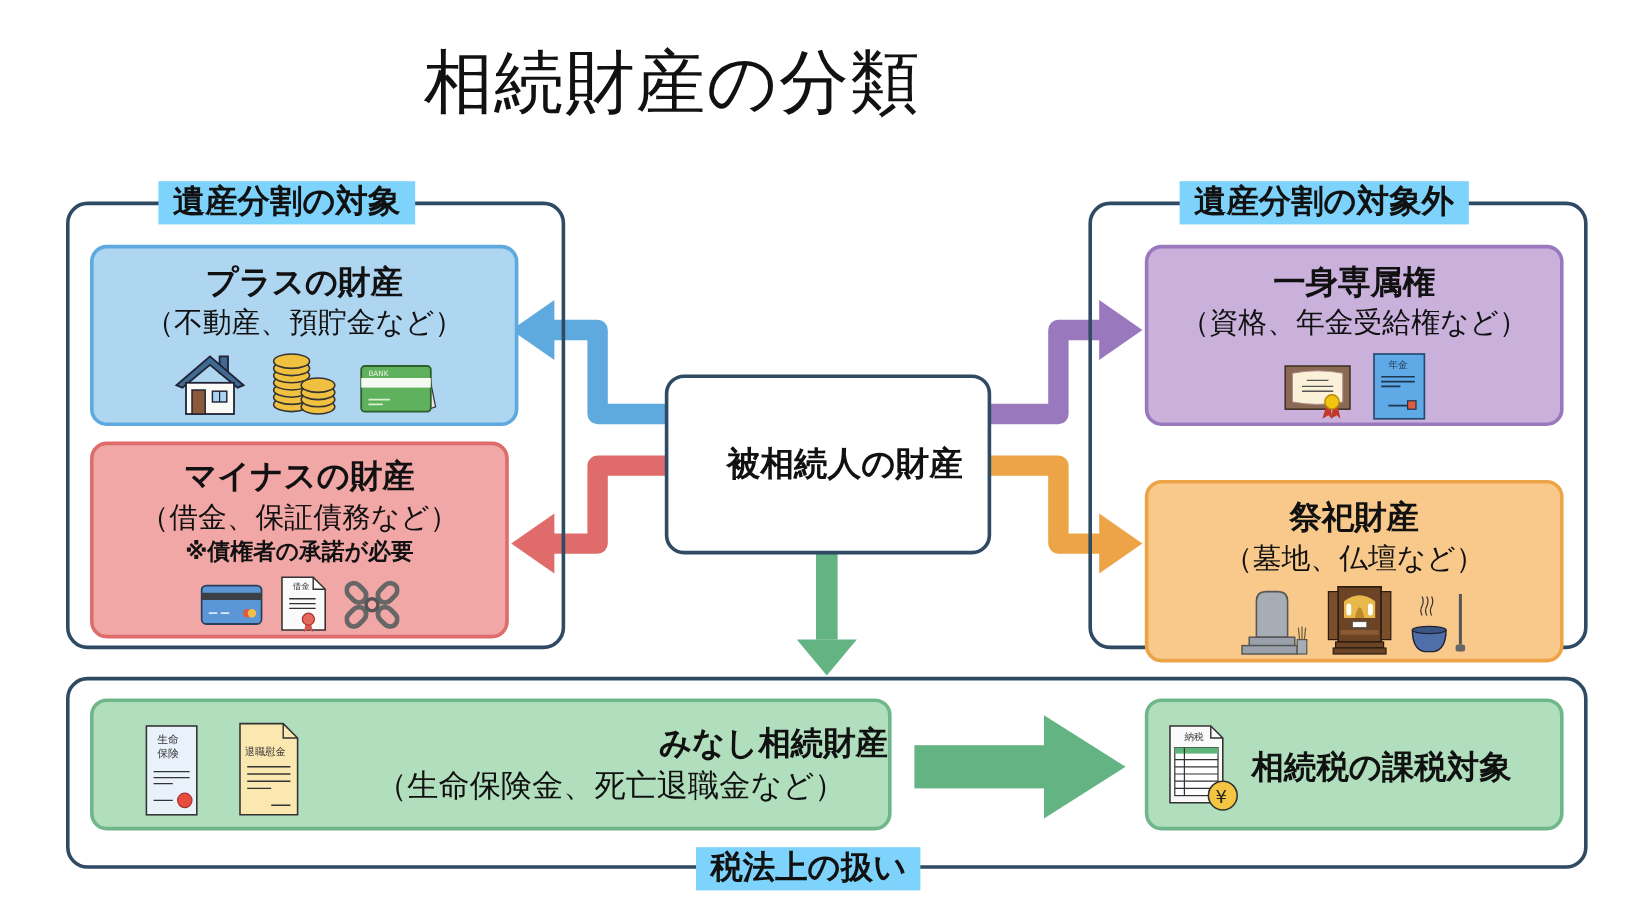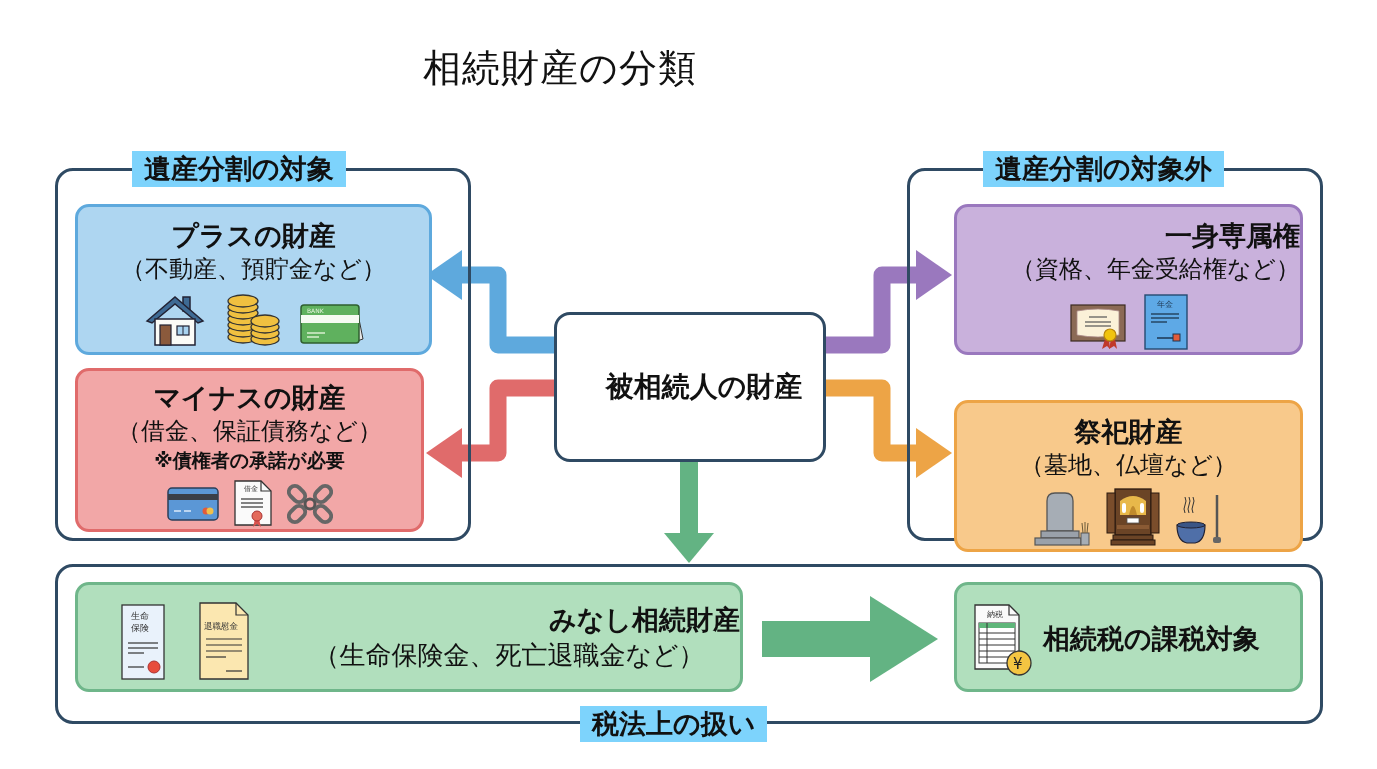--- a/index.html
+++ b/index.html
@@ -3,40 +3,40 @@
 <meta charset="utf-8">
 <style>
   html, body { margin:0; padding:0; }
   body {
     width:1377px; height:769px; background:#ffffff; position:relative; overflow:hidden;
     font-family:"DejaVu Sans", "Liberation Sans", sans-serif; color:#111;
   }
   .abs { position:absolute; }
   #title {
     left:0; width:1120px; top:28px; text-align:center;
-    font-size:38px; font-weight:500; letter-spacing:1px; line-height:80px;
+    font-size:58px; font-weight:500; letter-spacing:1px; line-height:80px;
   }
   .group {
     position:absolute; border:3px solid #2f4a63; border-radius:18px; box-sizing:border-box;
   }
   .group-label {
     position:absolute; background:#7dd3fc; padding:0 12px; font-size:27px; font-weight:bold;
     line-height:36px; white-space:nowrap;
   }
   .card {
     position:absolute; border-radius:14px; box-sizing:border-box; text-align:center;
     border:3px solid;
   }
   .card .t1 { font-size:27px; font-weight:bold; line-height:34px; }
   .card .t2 { font-size:24px; line-height:32px; }
   .card .t3 { font-size:19px; font-weight:bold; line-height:26px; }
   .icons { display:flex; justify-content:center; align-items:flex-end; gap:18px; }
   .blue   { background:#aed6f1; border-color:#5ea9dd; }
   .red    { background:#f2a7a7; border-color:#e06b6b; }
-  .purple { background:#c9b1dc; border-color:#9a78be;text-align:right; }
+  .purple { background:#c9b1dc; border-color:#9a78be; }
   .orange { background:#f8c98b; border-color:#eda446; }
   .green  { background:#b1dfbd; border-color:#6fb68a; }
   #center {
     left:554px; top:312px; width:272px; height:150px; background:#fff;
     border:3px solid #2f4a63; border-radius:16px; box-sizing:border-box;
     display:flex; align-items:center; justify-content:center;
     font-size:28px; font-weight:bold;padding-left:28px;
   }
   svg { display:block; }
 </style>

